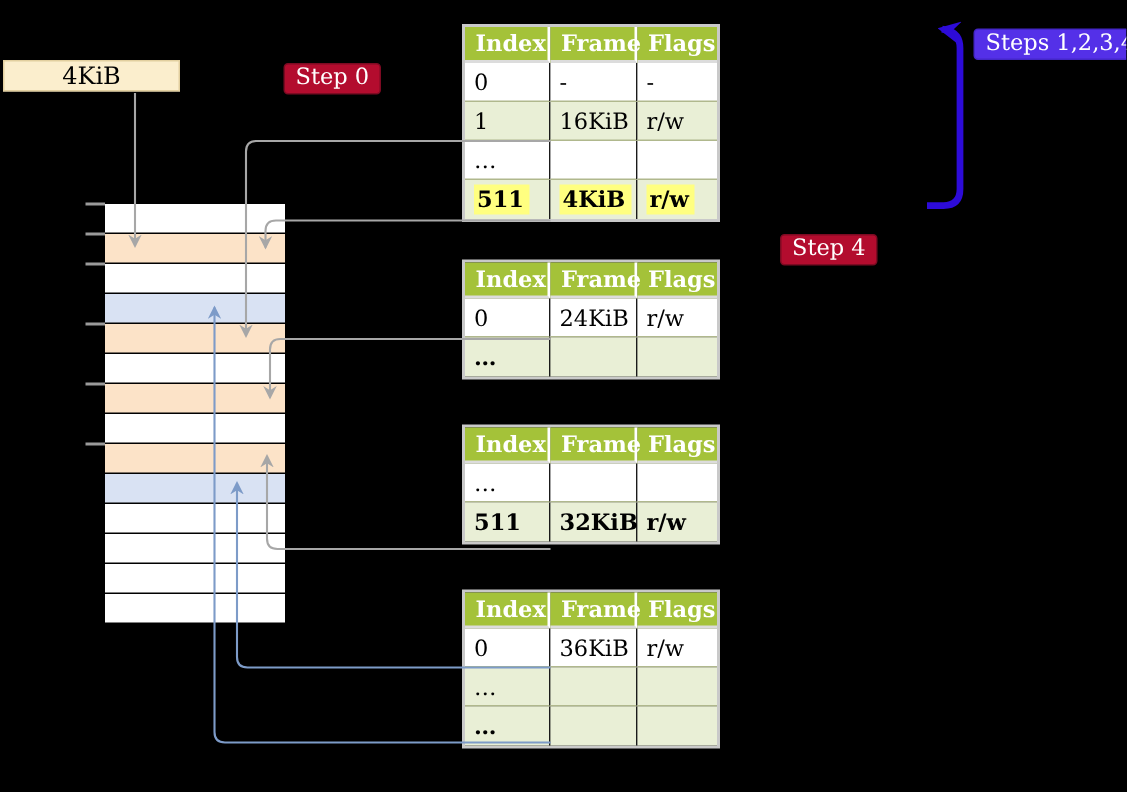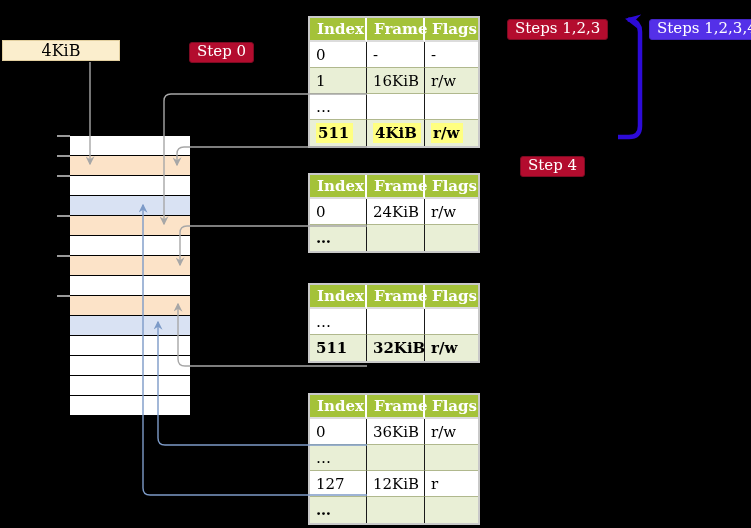--- a/index.html
+++ b/index.html
@@ -50,21 +50,20 @@
   #arrows { position:absolute; left:0; top:0; pointer-events:none; }
 </style>
 </head>
 <body>
 
 <div id="stage">
 
   <div id="frame-label">4KiB</div>
 
   <div class="badge red" style="left:189px; top:42px;">Step 0</div>
-  <div class="badge red" style="left:507px; top:19px;">Steps 1,2,3</div>
   <div class="badge blue" style="left:649px; top:19px;">Steps 1,2,3,4</div>
   <div class="badge red" style="left:520px; top:156px;">Step 4</div>
 
   <div id="memcol">
       <div class="mem-row" style="background: rgb(255, 255, 255);"></div>
       <div class="mem-row" style="background: rgb(252, 227, 200);"></div>
       <div class="mem-row" style="background: rgb(255, 255, 255);"></div>
       <div class="mem-row" style="background: rgb(217, 226, 243);"></div>
       <div class="mem-row" style="background: rgb(252, 227, 200);"></div>
       <div class="mem-row" style="background: rgb(255, 255, 255);"></div>
@@ -185,25 +184,20 @@
     </tr>
     <tr>
       <td>0</td>
       <td>36KiB</td>
       <td>r/w</td>
     </tr>
     <tr class="alt">
       <td>…</td>
       <td></td>
       <td></td>
-    </tr>
-    <tr>
-      <td>127</td>
-      <td>12KiB</td>
-      <td>r</td>
     </tr>
     <tr class="alt">
       <td>…</td>
       <td></td>
       <td></td>
     </tr>
   </tbody>
     </table>
 
   <svg id="arrows" width="751" height="528" viewBox="0 0 751 528">

